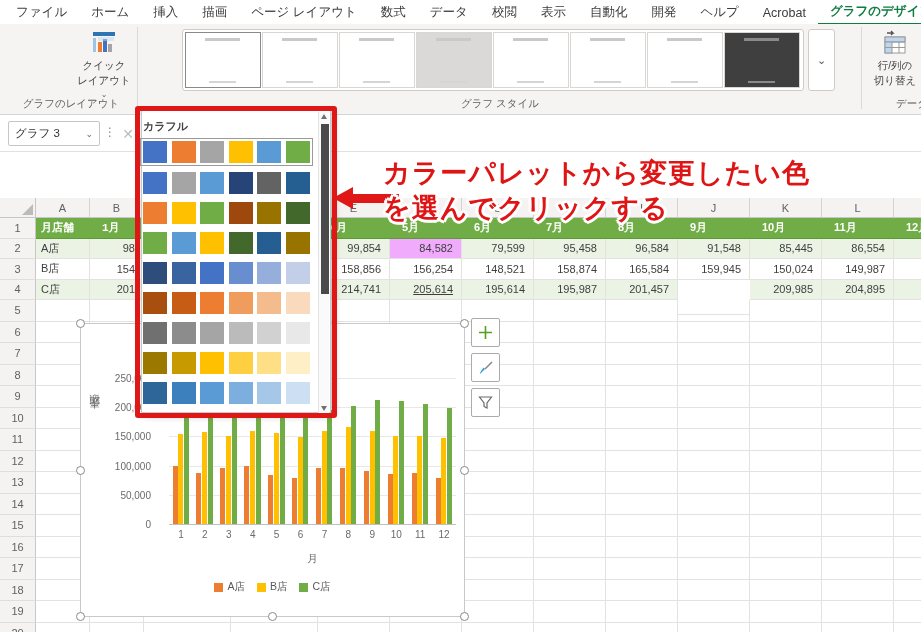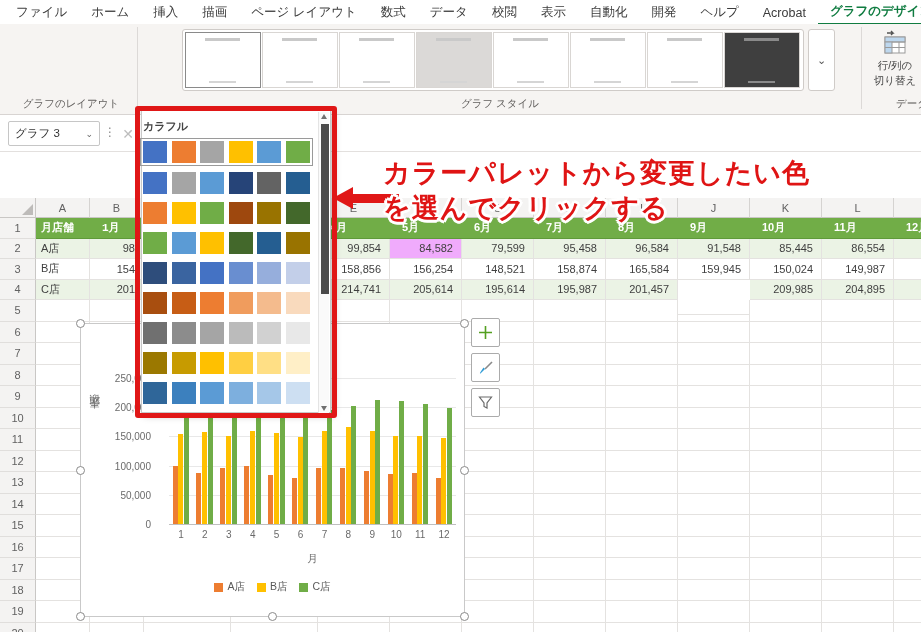--- a/index.html
+++ b/index.html
@@ -127,20 +127,32 @@
     <div class="tab">校閲</div>
     <div class="tab">表示</div>
     <div class="tab">自動化</div>
     <div class="tab">開発</div>
     <div class="tab">ヘルプ</div>
     <div class="tab">Acrobat</div>
     <div class="tab active">グラフのデザイン</div>
   </div>
 
 <div id="ribbon">
+  <div class="rbtn" style="left:74px;top:5px;width:60px;">
+    <svg width="28" height="28" viewBox="0 0 28 28">
+      <rect x="3" y="3" width="22" height="4" fill="#2E74B5"></rect>
+      <rect x="3" y="9" width="3" height="14" fill="#9DC3E6"></rect>
+      <rect x="8" y="13" width="4" height="10" fill="#ED7D31"></rect>
+      <rect x="13" y="10" width="4" height="13" fill="#4472C4"></rect>
+      <rect x="18" y="15" width="4" height="8" fill="#A5A5A5"></rect>
+      <path d="M8 9 h16 M8 11 h16" stroke="#BDD7EE" stroke-width="1"></path>
+    </svg>
+    <span>クイック</span>
+    <span><span>レイアウト</span> <span class="chv">⌄</span></span>
+  </div>
   <div class="grouplabel" style="left:8px;width:126px;">グラフのレイアウト</div>
   <div class="vsep" style="left:137px;"></div>
 
 
   <div id="gallery">
       <div class="thumb light sel">
         <div class="t-title"></div>
         <div class="t-leg"></div>
       </div>
       <div class="thumb light">
@@ -257,21 +269,21 @@
     <div class="cell">159,945</div>
     <div class="cell">150,024</div>
     <div class="cell">149,987</div>
     <div class="cell"></div>
     <div class="gut">4</div>
     <div class="cell txt band" style="background: rgb(235, 243, 229);">C店</div>
     <div class="cell band" style="background: rgb(235, 243, 229);">201</div>
     <div class="cell band" style="background: rgb(235, 243, 229);"></div>
     <div class="cell band" style="background: rgb(235, 243, 229);"></div>
     <div class="cell band" style="background: rgb(235, 243, 229);">214,741</div>
-    <div class="cell band" style="background: rgb(235, 243, 229);">205,614</div>
+    <div class="cell band" style="background: rgb(235, 243, 229); text-decoration: underline;">205,614</div>
     <div class="cell band" style="background: rgb(235, 243, 229);">195,614</div>
     <div class="cell band" style="background: rgb(235, 243, 229);">195,987</div>
     <div class="cell band" style="background: rgb(235, 243, 229);">201,457</div>
     <div class="cell band" style="background: #14b8a6; margin-top: 34px;">212,458</div>
     <div class="cell band" style="background: rgb(235, 243, 229);">209,985</div>
     <div class="cell band" style="background: rgb(235, 243, 229);">204,895</div>
     <div class="cell band" style="background: rgb(235, 243, 229);"></div>
     <div class="gut">5</div>
     <div class="cell"></div>
     <div class="cell"></div>

